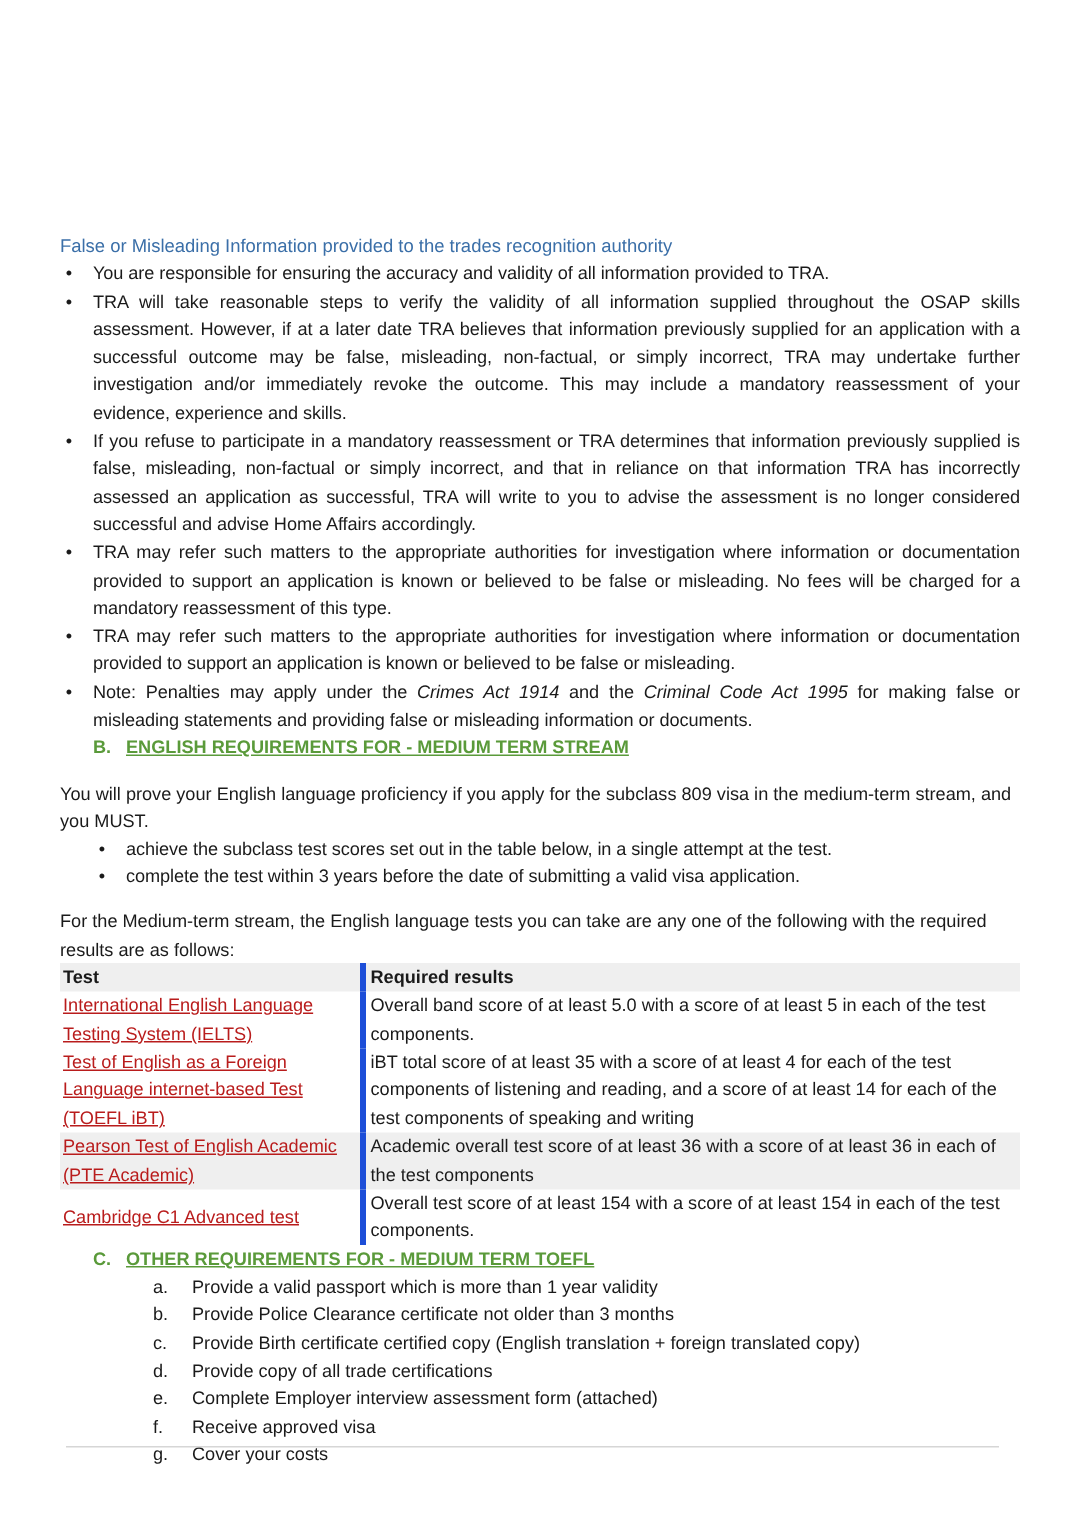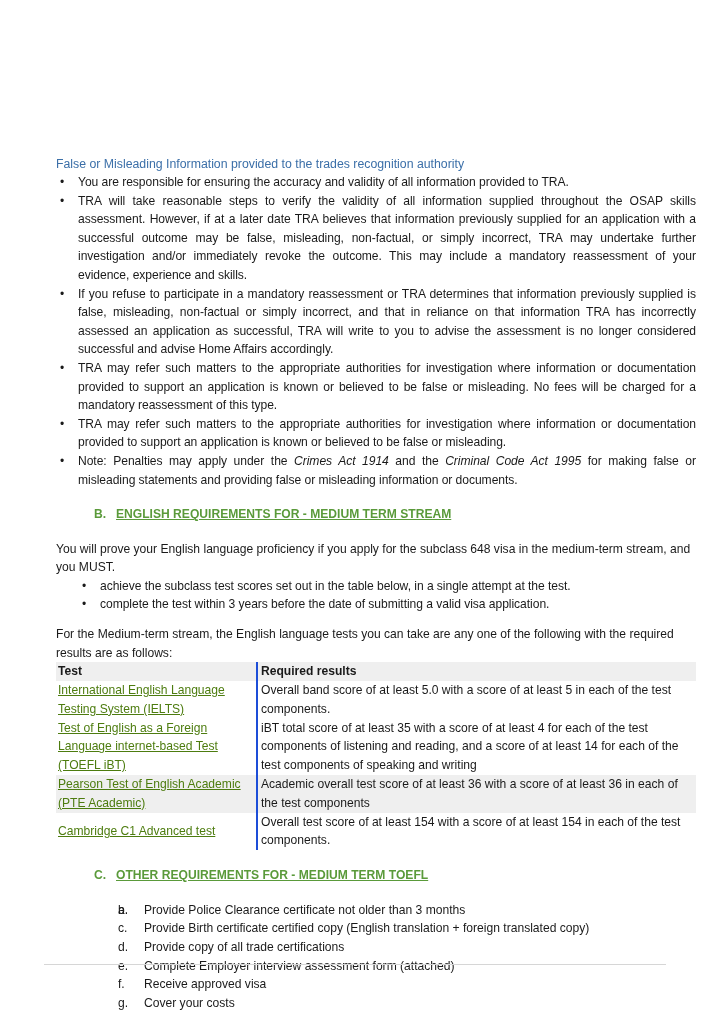--- a/index.html
+++ b/index.html
@@ -12,21 +12,21 @@
       height: 1024px;
       position: relative;
       overflow: hidden;
       font-family: "Liberation Sans", sans-serif;
       color: #1a1a1a;
       font-size: 12.1px;
       line-height: 18.6px;
     }
     .page {
       position: absolute;
-      left: 56px;
+      left: 40px;
       top: 155px;
       width: 640px;
     }
     .heading-a {
       color: #3b6fa8;
       font-size: 12.3px;
       margin: 0 0 0 0;
       line-height: 18px;
     }
     ul.bullets {
@@ -50,21 +50,21 @@
     ul.bullets.indented > li {
       padding-left: 44px;
     }
     ul.bullets.indented > li .bullet {
       left: 22px;
     }
     .section-heading {
       color: #5a9a3a;
       font-weight: bold;
       font-size: 12.1px;
-      margin: 16px;
+      margin: 0;
       padding-left: 22px;
       line-height: 18.6px;
     }
     .section-heading .letter {
       display: inline-block;
       width: 22px;
     }
     .section-heading .title {
       text-decoration: underline;
     }
@@ -83,33 +83,33 @@
       padding: 0 2px;
       vertical-align: top;
       text-align: left;
       line-height: 18.8px;
     }
     table.req th {
       font-weight: bold;
     }
     table.req td.test-col, table.req th.test-col {
       width: 196px;
-      border-right: 2px solid #1d4ed8;
+      border-right: 4px solid #1d4ed8;
     }
     table.req td.result-col, table.req th.result-col {
       padding-left: 3px;
     }
     table.req tr.shaded {
       background: #efefef;
     }
     table.req tr.middle td.test-col {
       vertical-align: middle;
     }
     a.test-link {
-      color: #4d7c0f;
+      color: #b91c1c;
       text-decoration: underline;
     }
     ol.alpha {
       list-style: none;
       margin: 0;
       padding: 0 0 0 62px;
     }
     ol.alpha > li {
       position: relative;
       padding-left: 26px;
@@ -160,21 +160,21 @@
     <li>
       <span class="bullet">•</span>
       <span>Note: Penalties may apply under the </span><i>Crimes Act 1914</i><span> and the </span><i>Criminal Code Act 1995</i><span> for making false or misleading statements and providing false or misleading information or documents.</span>
     </li>
   </ul>
 
   <div class="section-heading">
     <span class="letter">B.</span><span class="title">ENGLISH REQUIREMENTS FOR - MEDIUM TERM STREAM</span>
   </div>
 
-  <p class="para first">You will prove your English language proficiency if you apply for the subclass 648 visa in the medium-term stream, and you MUST.</p>
+  <p class="para first">You will prove your English language proficiency if you apply for the subclass 809 visa in the medium-term stream, and you MUST.</p>
 
   <ul class="bullets indented">
     <li>
       <span class="bullet">•</span>
       <span>achieve the subclass test scores set out in the table below, in a single attempt at the test.</span>
     </li>
     <li>
       <span class="bullet">•</span>
       <span>complete the test within 3 years before the date of submitting a valid visa application.</span>
     </li>
@@ -205,21 +205,21 @@
       <td class="result-col">Overall test score of at least 154 with a score of at least 154 in each of the test components.</td>
     </tr>
   </tbody>
     </table>
 
   <div class="section-heading" style="padding-left:22px">
     <span class="letter">C.</span><span class="title">OTHER REQUIREMENTS FOR - MEDIUM TERM TOEFL</span>
   </div>
 
   <ol class="alpha">
-    <li><span class="marker">a.</span></li>
+    <li><span class="marker">a.</span><span>Provide a valid passport which is more than 1 year validity</span></li>
     <li><span class="marker">b.</span><span>Provide Police Clearance certificate not older than 3 months</span></li>
     <li><span class="marker">c.</span><span>Provide Birth certificate certified copy (English translation + foreign translated copy)</span></li>
     <li><span class="marker">d.</span><span>Provide copy of all trade certifications</span></li>
     <li><span class="marker">e.</span><span>Complete Employer interview assessment form (attached)</span></li>
     <li><span class="marker">f.</span><span>Receive approved visa</span></li>
     <li><span class="marker">g.</span><span>Cover your costs</span></li>
   </ol>
 </div>
 
 <div class="footer-rule"></div>

